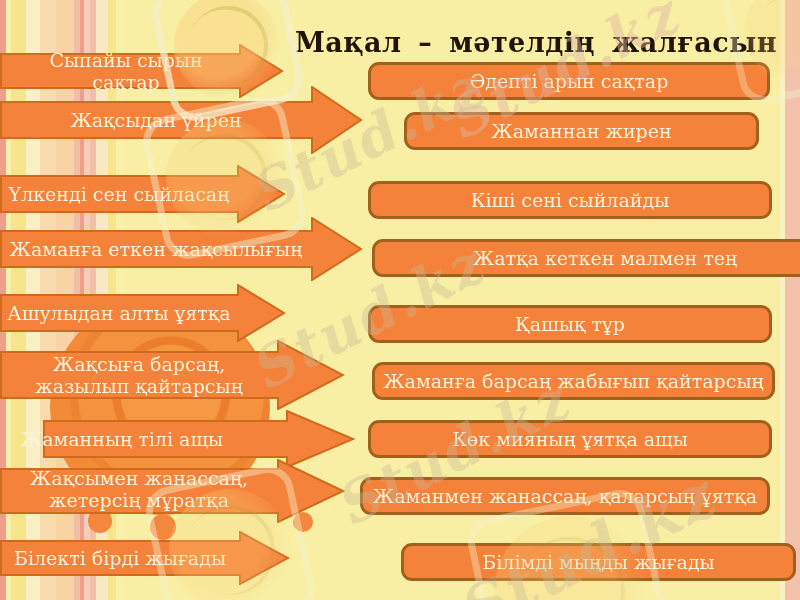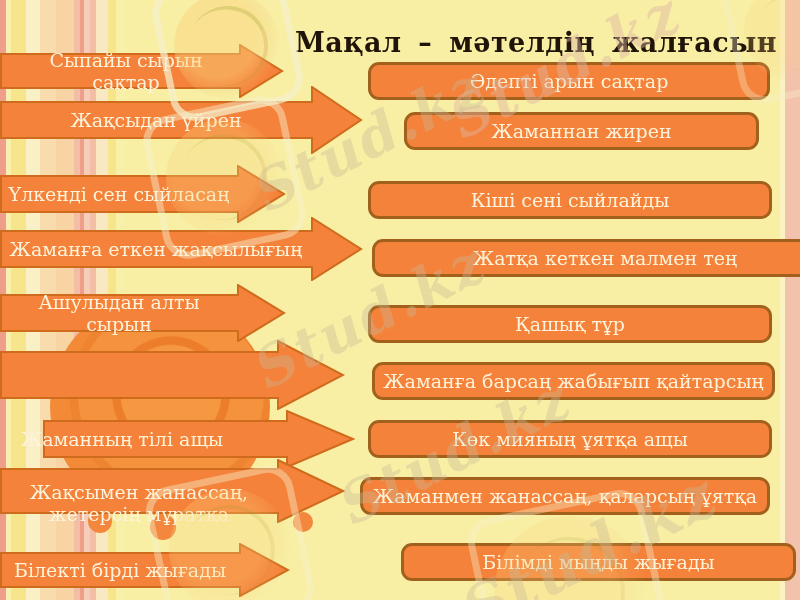--- a/index.html
+++ b/index.html
@@ -113,44 +113,45 @@
     <svg width="363" height="64">
         <polygon points="1,14 312,14 312,1 361,32 312,63 312,50 1,50" fill="#f5823a" stroke="#cf6b1d" stroke-width="2"></polygon>
       </svg>
     <div class="lbl" style="left:0;top:13px;width:312px;height:38px;">Жаманға еткен жақсылығың</div>
   </div>
 
   <div class="arrow" style="top:284px;">
     <svg width="286" height="58">
         <polygon points="1,11 238,11 238,1 284,29 238,57 238,47 1,47" fill="#f5823a" stroke="#cf6b1d" stroke-width="2"></polygon>
       </svg>
-    <div class="lbl" style="left:0;top:10px;width:238px;height:38px;">Ашулыдан алты сырын</div>
+    <div class="lbl" style="left:0;top:10px;width:238px;height:38px;">Ашулыдан алты ұятқа</div>
   </div>
 
   <div class="arrow" style="top:340px;">
     <svg width="345" height="70">
         <polygon points="1,12 278,12 278,1 343,35 278,69 278,58 1,58" fill="#f5823a" stroke="#cf6b1d" stroke-width="2"></polygon>
       </svg>
+    <div class="lbl" style="left:0;top:11px;width:278px;height:48px;">Жақсыға барсаң, жазылып қайтарсың</div>
   </div>
 
   <div class="arrow" style="top:410px;padding-left:43px;">
     <svg width="312" height="58">
         <polygon points="1,11 244,11 244,1 310,29 244,57 244,47 1,47" fill="#f5823a" stroke="#cf6b1d" stroke-width="2"></polygon>
       </svg>
     <div class="lbl" style="left:0;top:10px;width:244px;height:38px;">Жаманның тілі ащы</div>
   </div>
 
   <div class="arrow" style="top:459px;">
     <svg width="345" height="64">
         <polygon points="1,10 278,10 278,1 343,32 278,63 278,54 1,54" fill="#f5823a" stroke="#cf6b1d" stroke-width="2"></polygon>
       </svg>
-    <div class="lbl" style="left:0;top:21px;width:278px;height:46px;">Жақсымен жанассаң, жетерсің мұратқа</div>
+    <div class="lbl" style="left:0;top:7px;width:278px;height:46px;">Жақсымен жанассаң, жетерсің мұратқа</div>
   </div>
 
-  <div class="arrow" style="top:543px;text-decoration:underline;">
+  <div class="arrow" style="top:531px;text-decoration:underline;">
     <svg width="290" height="54">
         <polygon points="1,10 240,10 240,1 288,27 240,53 240,44 1,44" fill="#f5823a" stroke="#cf6b1d" stroke-width="2"></polygon>
       </svg>
     <div class="lbl" style="left:0;top:9px;width:240px;height:36px;">Білекті бірді жығады</div>
   </div>
 
   <div class="pbox" style="left:368px;top:62px;width:402px;">
       <span>Әдепті арын сақтар</span>
     </div>
   <div class="pbox" style="left:404px;top:112px;width:355px;">

